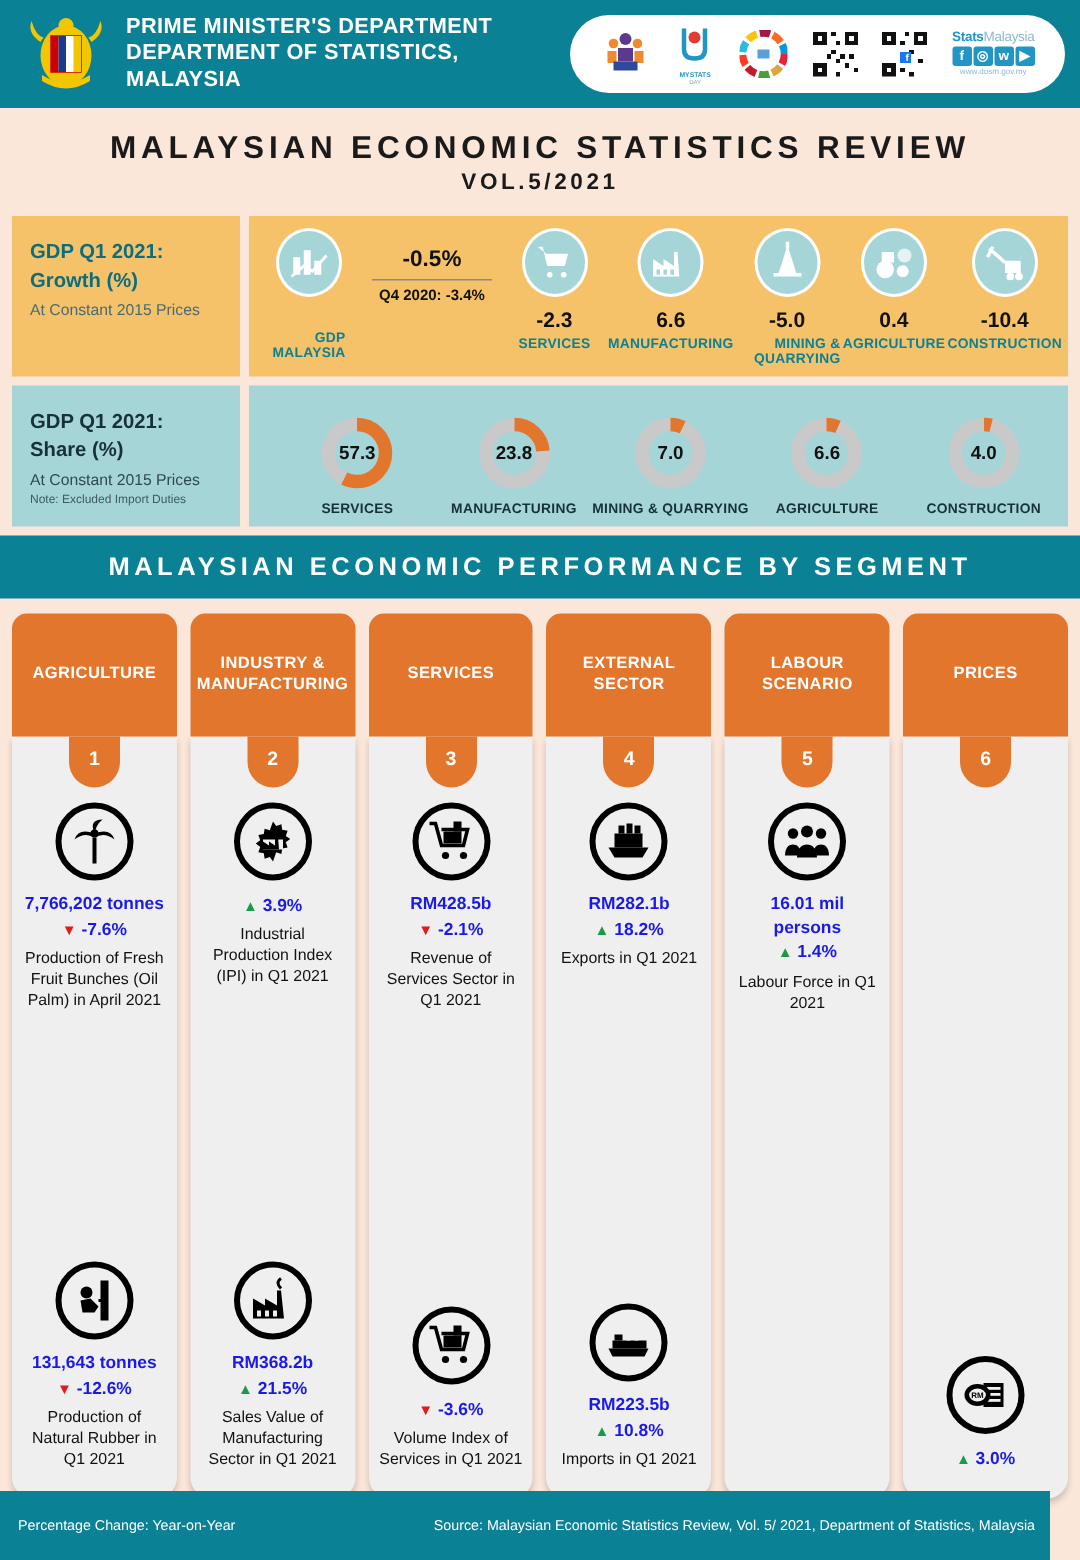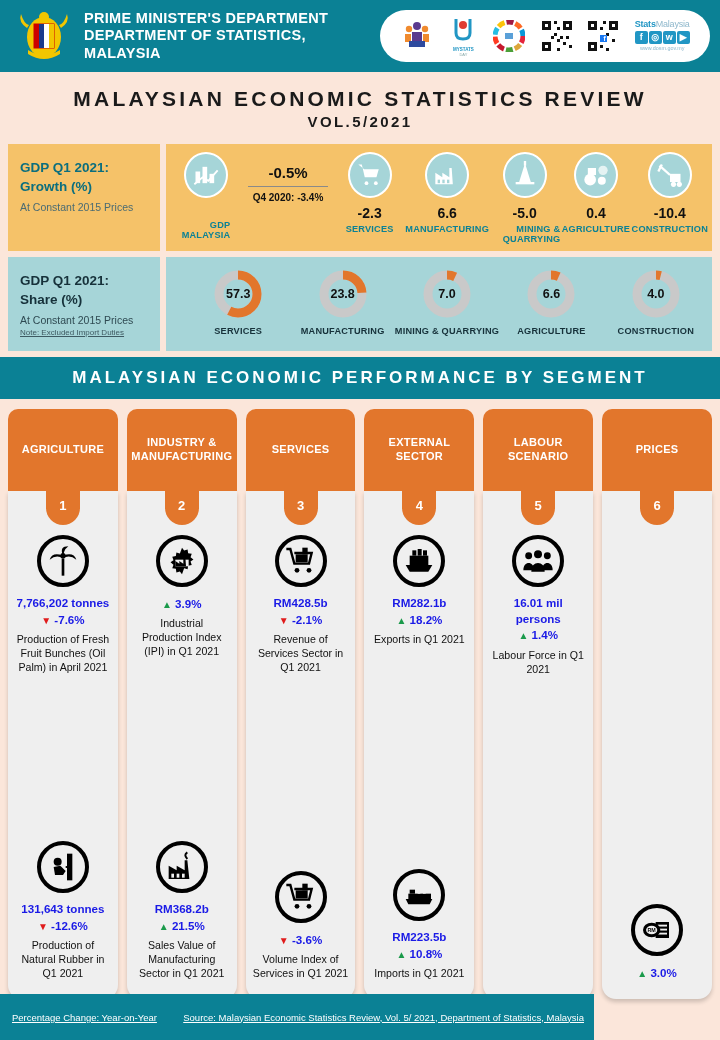--- a/index.html
+++ b/index.html
@@ -56,21 +56,21 @@
   .strip { display: flex; margin: 0 8px 6px; gap: 6px; }
   .strip-label { width: 152px; flex: 0 0 152px; padding: 14px 12px; }
   .strip-body { flex: 1; display: flex; align-items: flex-start; padding: 8px 4px 6px; }
   .growth .strip-label, .growth .strip-body { background: #F5C269; }
   .share  .strip-label, .share  .strip-body { background: #A6D5D8; }
 
   .strip-label .sl1 { font-size: 13.5px; font-weight: bold; color: #0B6E7E; line-height: 1.45; }
   .share .strip-label .sl1 { color: #16313a; }
   .strip-label .sl2 { font-size: 10.5px; color: #4a6b73; margin-top: 4px; }
   .share .strip-label .sl2 { color: #2f4a52; }
-  .strip-label .sl3 { font-size: 8px; color: #3e5a62; margin-top: 2px; text-decoration: underline; }
+  .strip-label .sl3 { font-size: 8px; color: #3e5a62; margin-top: 2px; }
 
   .gitem { flex: 1; display: flex; flex-direction: column; align-items: center; }
   .gicon {
     width: 44px; height: 46px; border-radius: 50%;
     background: #A6D5D8; border: 2px solid #fff;
     display: flex; align-items: center; justify-content: center;
   }
   .gicon svg { width: 28px; height: 28px; fill: #fff; }
   .gval { font-size: 14px; font-weight: bold; color: #111; margin-top: 7px; }
   .glabel {
@@ -135,22 +135,22 @@
   }
   .cell-icon svg { width: 32px; height: 32px; fill: #000; }
   .cell-value { font-size: 11.6px; font-weight: bold; color: #1A1AE6; line-height: 1.35; }
   .cell-delta { font-size: 11.6px; font-weight: bold; color: #1A1AE6; line-height: 1.5; }
   .tri-up   { color: #1a9a4a; font-size: 10px; }
   .tri-down { color: #e01b1b; font-size: 10px; }
   .cell-desc { font-size: 10.6px; color: #111; line-height: 1.32; margin-top: 5px; }
 
   
   .footer {
-    position: absolute; left: 0; bottom: 0; width: 594px; height: 46px;
-    background: #0B8195; color: #fff; display: flex; align-items: center; text-decoration: underline;
+    position: absolute; left: 0; bottom: 0; width: 700px; height: 46px;
+    background: #0B8195; color: #fff; display: flex; align-items: center;
   }
   .footer .f1 { font-size: 9.5px; padding-left: 12px; }
   .footer .f2 { font-size: 9.5px; margin-left: auto; padding-right: 10px; }
 </style>
 </head>
 <body>
 
 <div class="page">
 
   <div class="masthead">
@@ -365,21 +365,21 @@
       </div>
     </div>
   </div>
 
   <div class="strip share">
     <div class="strip-label">
       <div class="sl1"><span>GDP Q1 2021:</span><br><span>Share (%)</span></div>
       <div class="sl2">At Constant 2015 Prices</div>
       <div class="sl3">Note: Excluded Import Duties</div>
     </div>
-    <div class="strip-body" style="align-items:flex-start;padding-top:10px;padding-left:20px;">
+    <div class="strip-body" style="align-items:flex-end;padding-top:10px;padding-left:20px;">
 
       <div class="ditem">
         <div class="donut">
           <svg width="54" height="54" viewBox="0 0 54 54">
             <circle cx="27" cy="27" r="19" fill="none" stroke="#C9C9C9" stroke-width="9"></circle>
             <circle cx="27" cy="27" r="19" fill="none" stroke="#E2762C" stroke-width="9" stroke-dasharray="68.4 119.4"></circle>
           </svg>
           <div class="dnum">57.3</div>
         </div>
         <div class="dlabel">SERVICES</div>

